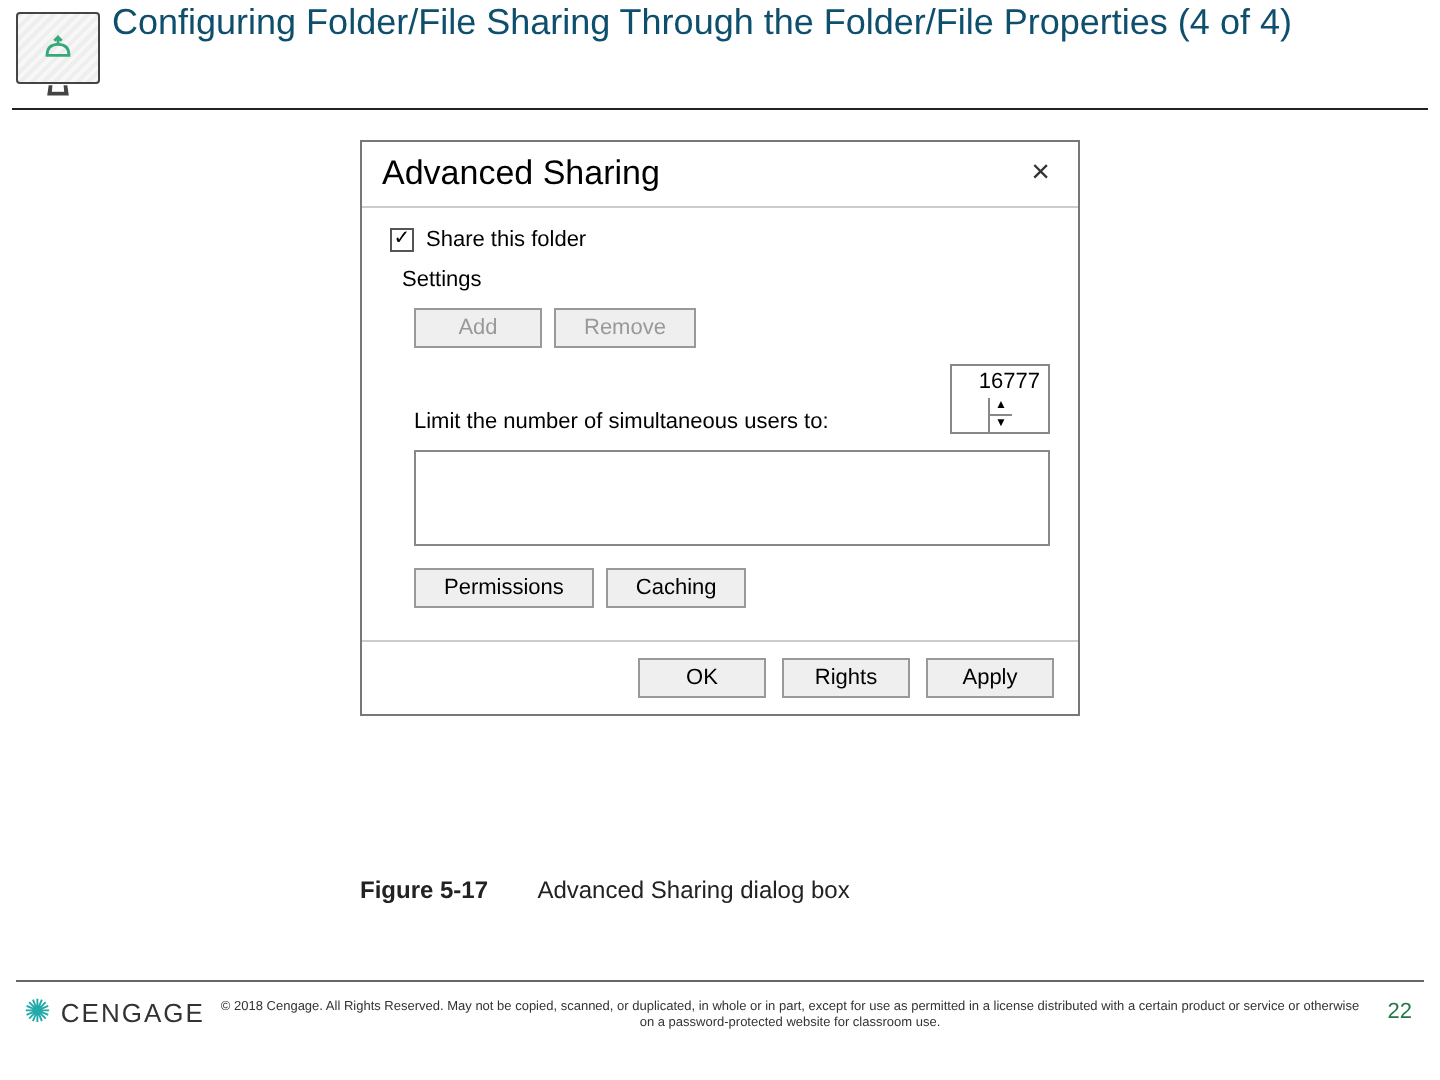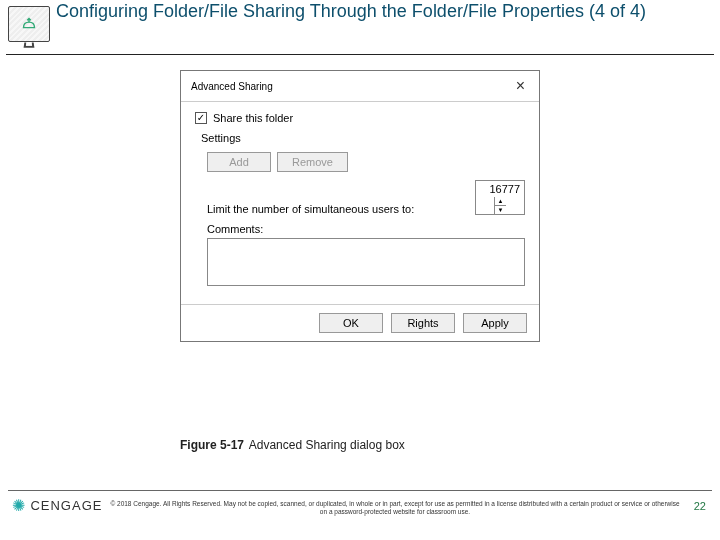--- a/index.html
+++ b/index.html
@@ -27,21 +27,21 @@
 
   .dialog {
     position:absolute; left:180px; top:70px; width:360px;
     border:1px solid #777; background:#fff;
     font-size:11px; color:#000;
   }
   .dlg-title {
     display:flex; justify-content:space-between; align-items:center;
     padding:6px 10px; border-bottom:1px solid #ccc;
   }
-  .dlg-title span.t { font-size:10px; }
+  .dlg-title span.t { font-size:17px; }
   .close { font-size:16px; color:#333; cursor:default; padding:0 4px; }
 
   .dlg-body { padding:10px 14px 8px 14px; }
   .row { margin-bottom:8px; }
   .chk { display:flex; align-items:center; gap:6px; }
   .chkbox { width:12px; height:12px; border:1px solid #555; display:inline-flex; align-items:center; justify-content:center; font-size:10px; line-height:1; }
   .section-label { padding-left:6px; margin:4px 0 6px 0; }
   .indent { padding-left:12px; }
   .field-label { margin-bottom:3px; }
   .textinput {
@@ -66,21 +66,21 @@
 
   .dlg-footer {
     border-top:1px solid #ccc; padding:8px 12px;
     display:flex; justify-content:flex-end; gap:8px;
   }
 
   .fig-caption {
     position:absolute; left:180px; top:438px;
     font-size:12px; color:#222;
   }
-  .fig-caption b { font-weight:600; margin-right:2px; }
+  .fig-caption b { font-weight:600; margin-right:22px; }
 
   .hr2 { position:absolute; left:8px; top:490px; width:704px; height:1px; background:#666; }
 
   .footer-logo {
     position:absolute; left:12px; top:496px; display:flex; align-items:center; gap:4px;
     color:#333; font-size:13px; letter-spacing:1px;
   }
   .burst { color:#2aa; font-size:16px; }
 
   .copyright {
@@ -126,22 +126,25 @@
         <span>Limit the number of simultaneous users to:</span>
         <span class="spin">
           <input value="16777" style="">
           <span class="arrows">
             <div>▲</div>
             <div>▼</div>
           </span>
         </span>
       </div>
       <div class="row">
-        <div class="field-label">Comments:</div>
         <textarea class="textarea" style=""></textarea>
+      </div>
+      <div class="row btnrow">
+        <button class="btn">Permissions</button>
+        <button class="btn">Caching</button>
       </div>
     </div>
   </div>
   <div class="dlg-footer">
     <button class="btn">OK</button>
     <button class="btn">Rights</button>
     <button class="btn">Apply</button>
   </div>
 </div>
 

